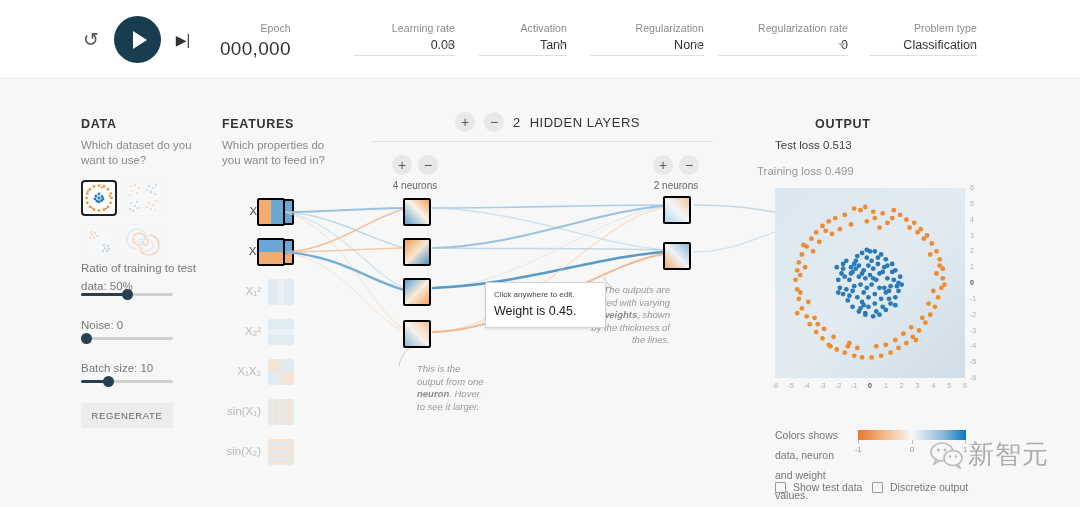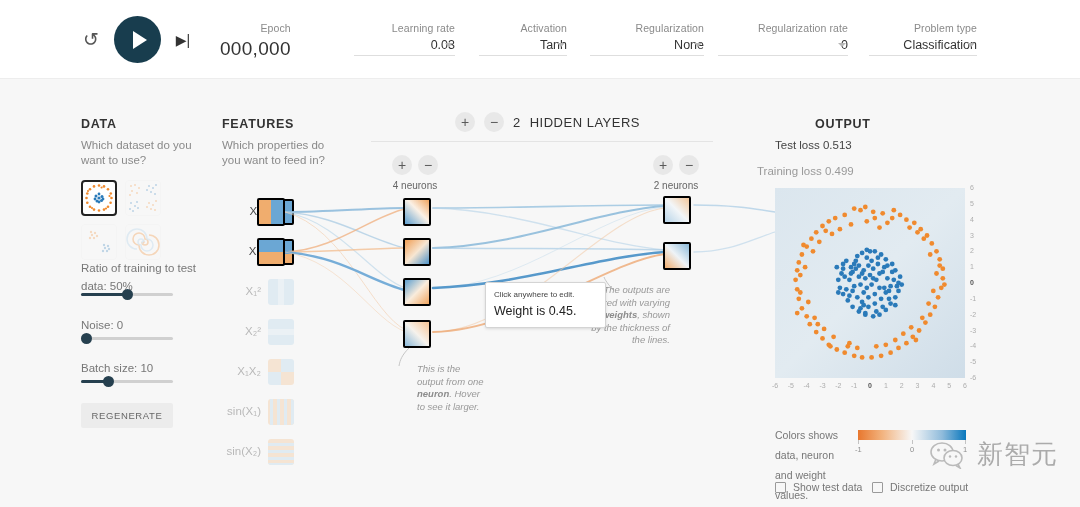--- a/index.html
+++ b/index.html
@@ -239,21 +239,21 @@
   }
   .chk-box {
     width: 11px; height: 11px; border: 1.5px solid #9a9a9a; border-radius: 1px;
     background: #f7f7f7;
   }
   .chk-lbl { font-size: 10.5px; color: #777; white-space: nowrap; }
 
   
   .wm {
     position: absolute; left: 930px; top: 437px;
-    display: flex; align-items: center; gap: 13px;
+    display: flex; align-items: center; gap: 4px;
     opacity: .55; z-index: 60;
   }
   .wm-text {
     font-size: 26px; color: #6e6e6e; letter-spacing: 1px;
     font-family: "DejaVu Sans", sans-serif;
   }
 </style>
 </head>
 <body>
 

